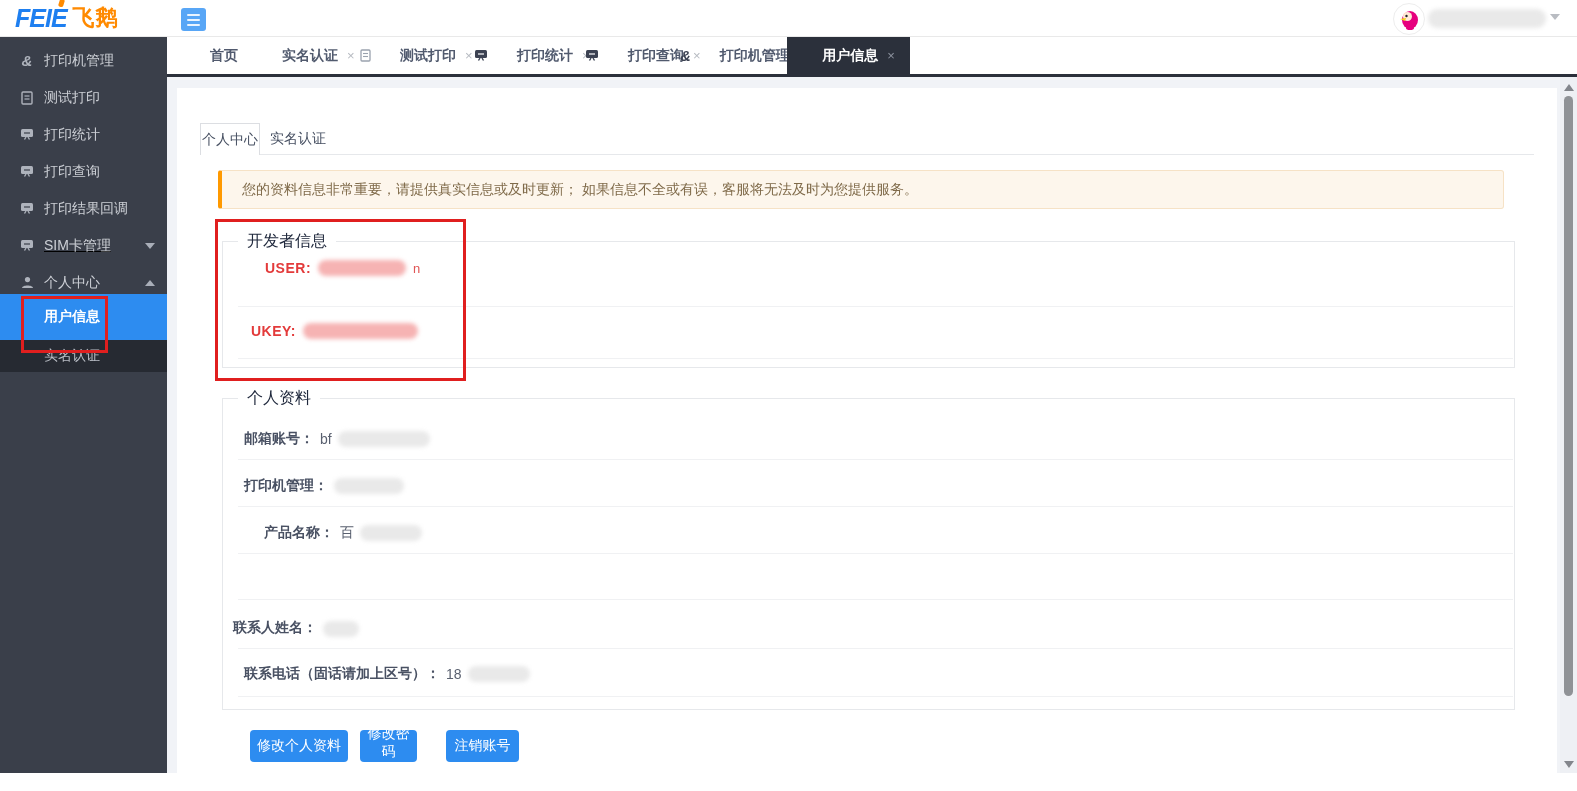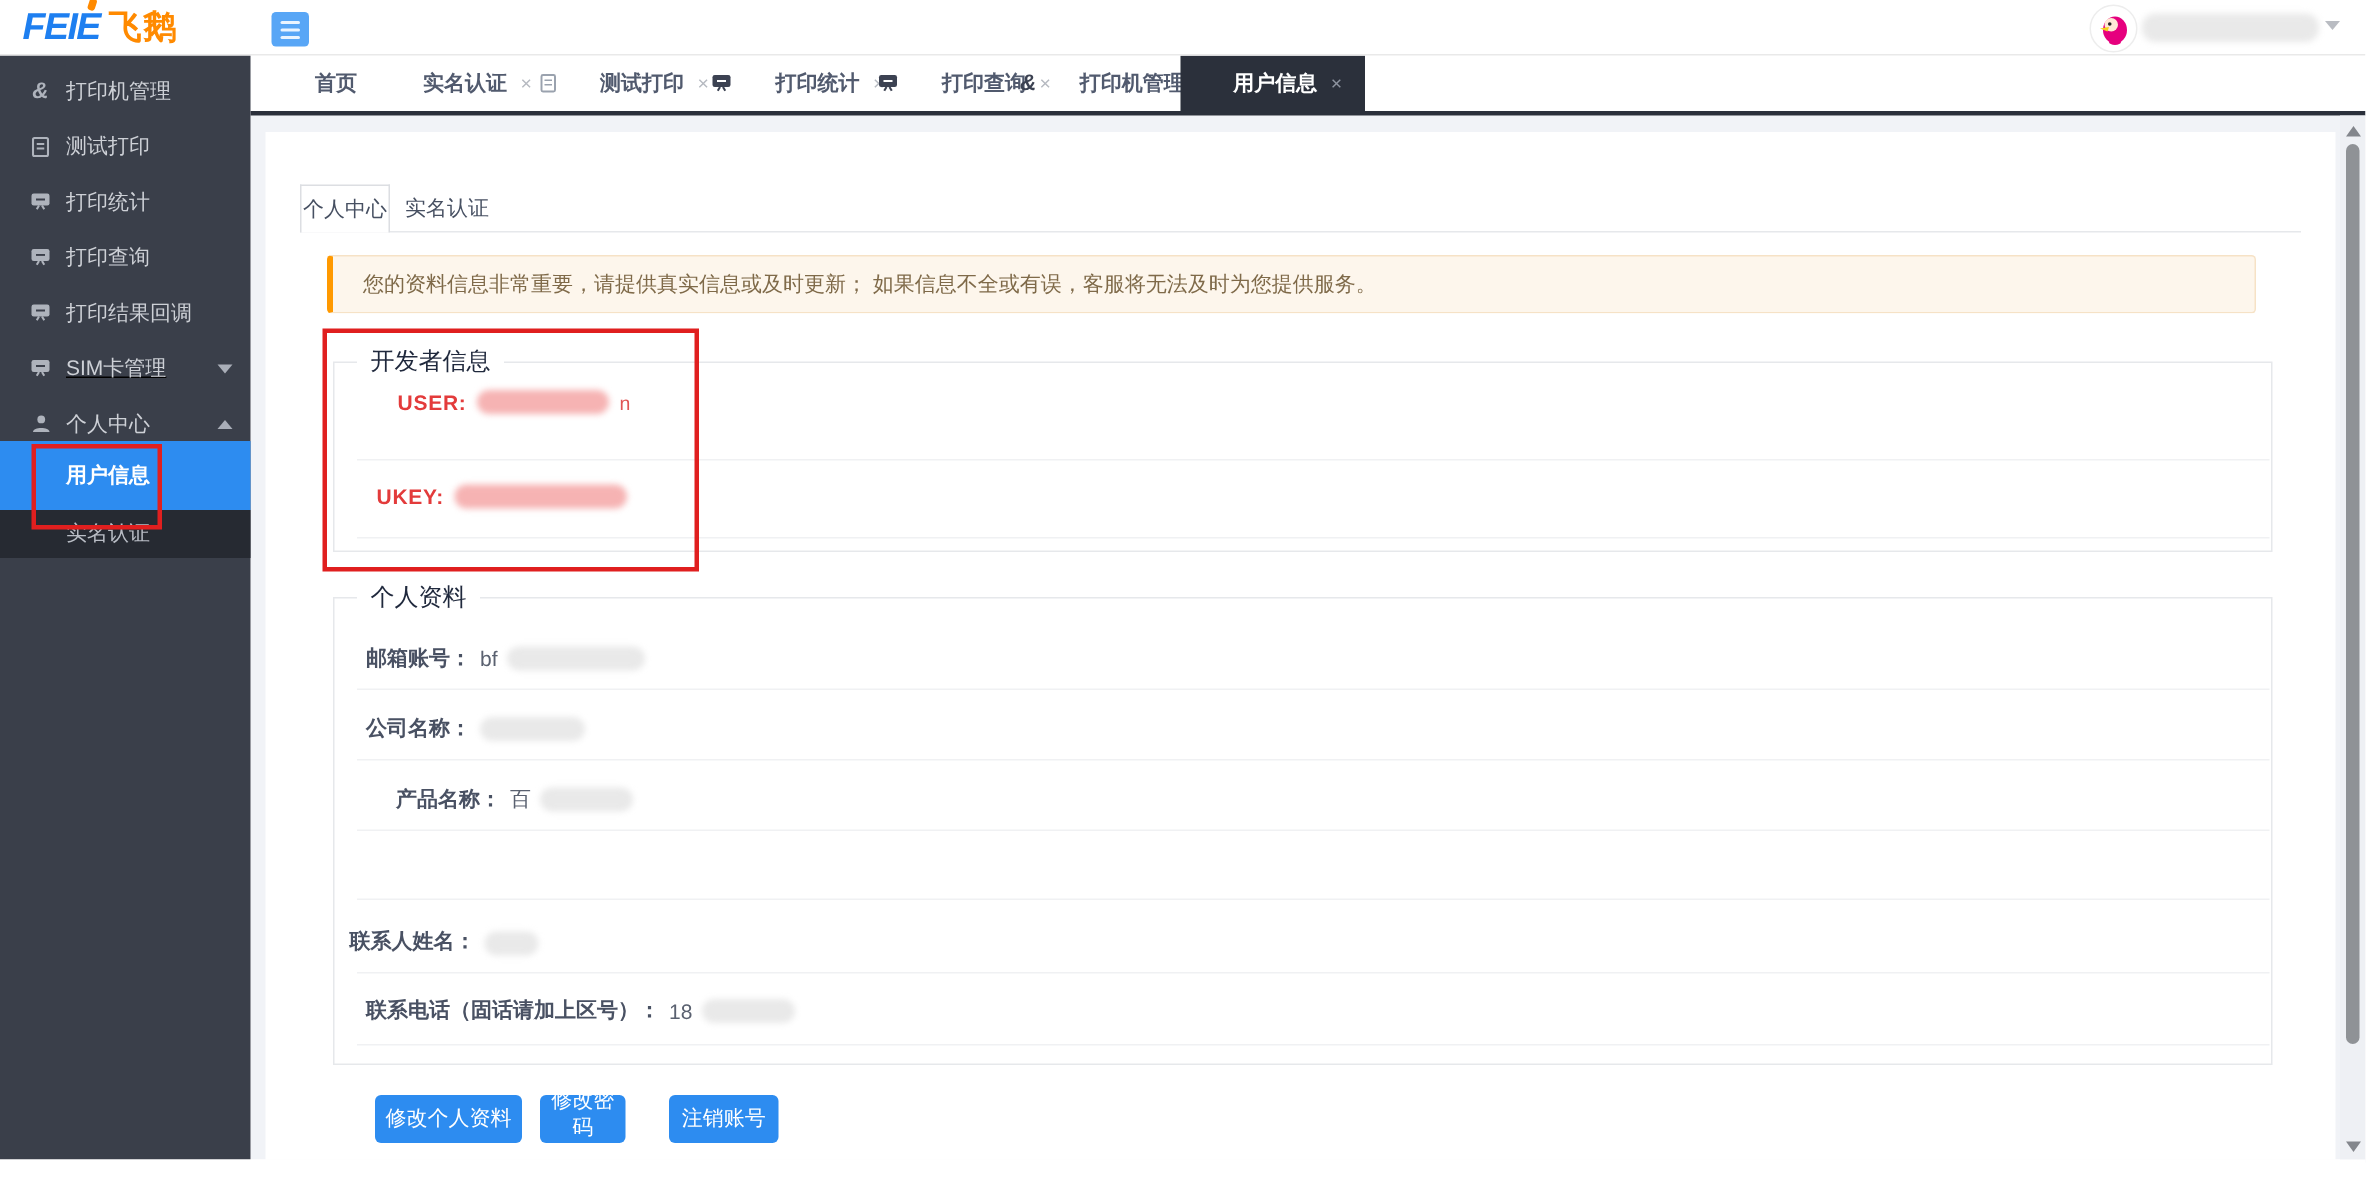--- a/index.html
+++ b/index.html
@@ -274,21 +274,21 @@
     <span class="legend">个人资料</span>
 
     <div class="p-row" style="left:21px;top:30px;">
       <span class="p-lbl">邮箱账号：</span>
       <span class="p-val">bf</span>
       <span class="blob blob-grey" style="width:92px;"></span>
     </div>
     <div class="divider" style="top:60px;"></div>
 
     <div class="p-row" style="left:21px;top:77px;">
-      <span class="p-lbl">公司名称：</span>
+      <span class="p-lbl">打印机管理：</span>
       <span class="blob blob-grey" style="width:70px;"></span>
     </div>
     <div class="divider" style="top:107px;"></div>
 
     <div class="p-row" style="left:21px;top:124px;margin-left:20px;">
       <span class="p-lbl">产品名称：</span>
       <span class="p-val">百</span>
       <span class="blob blob-grey" style="width:62px;"></span>
     </div>
     <div class="divider" style="top:154px;"></div>

